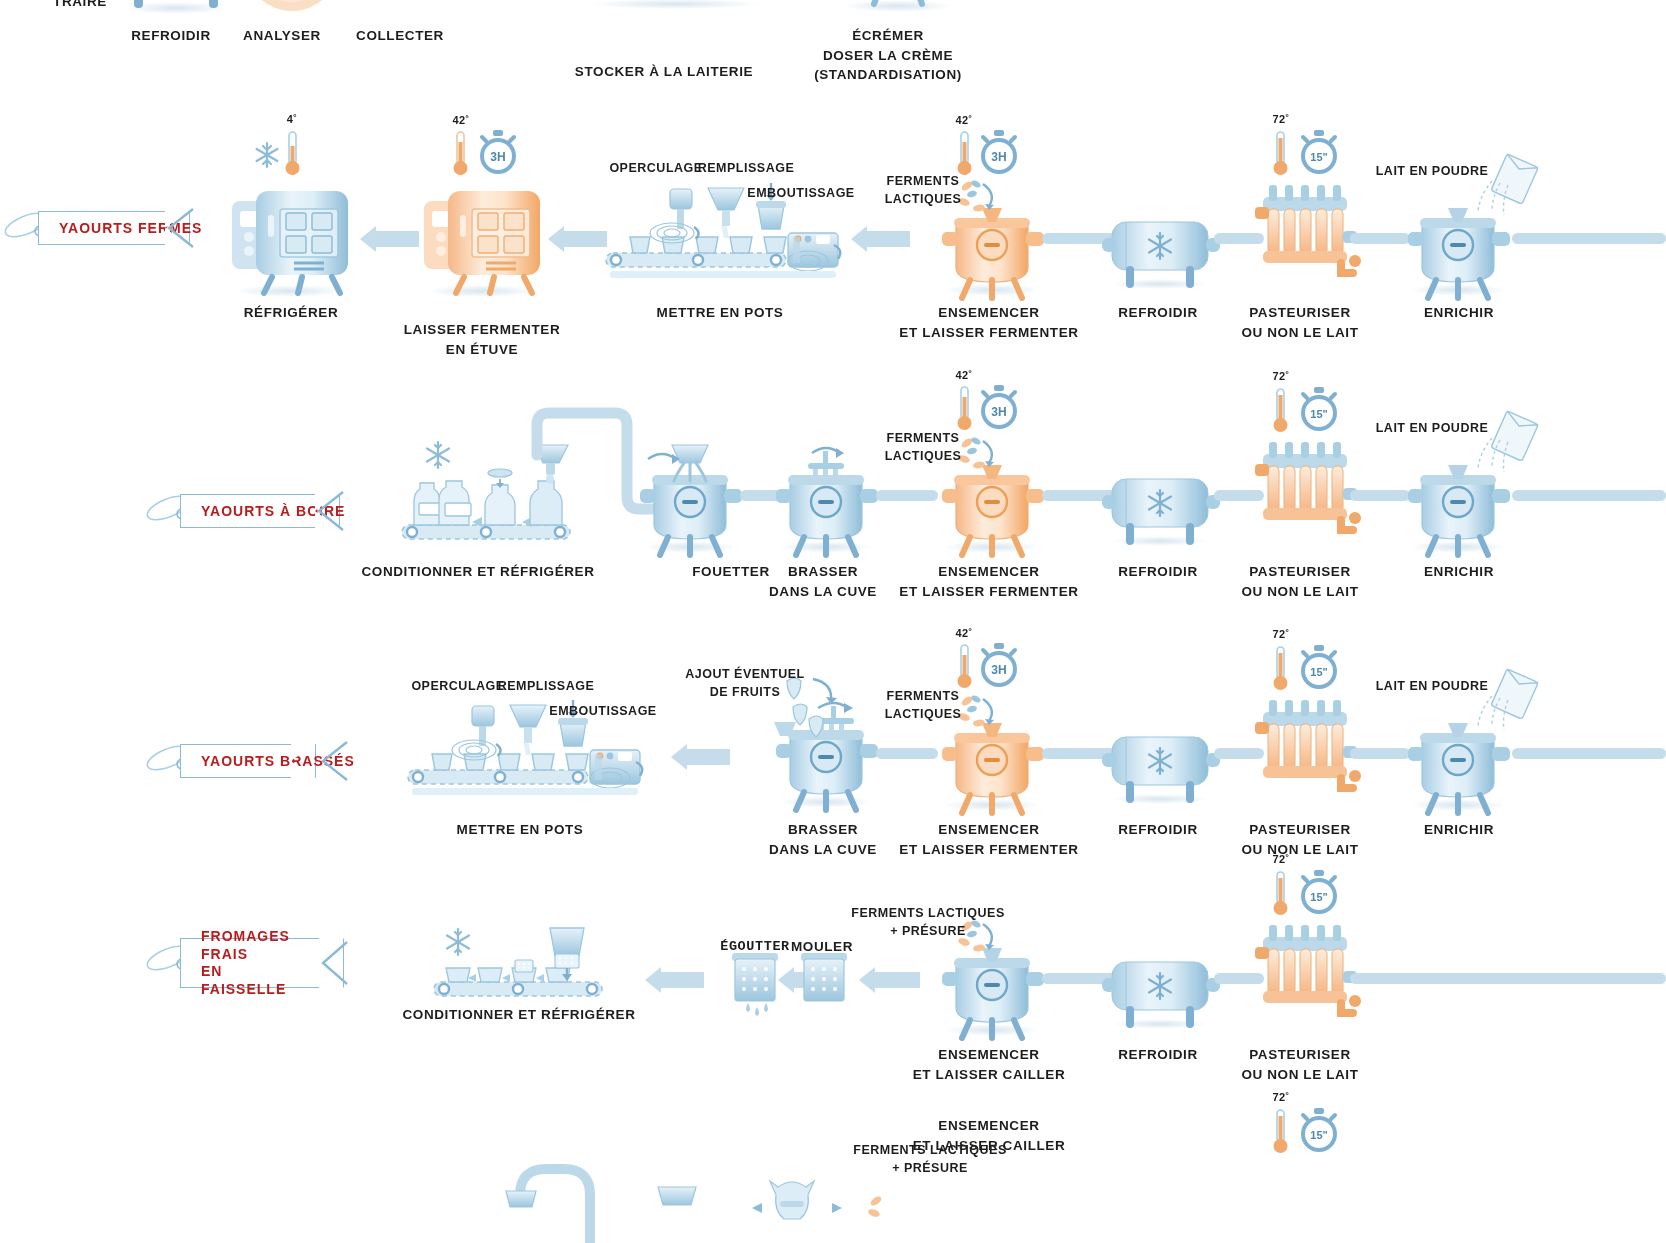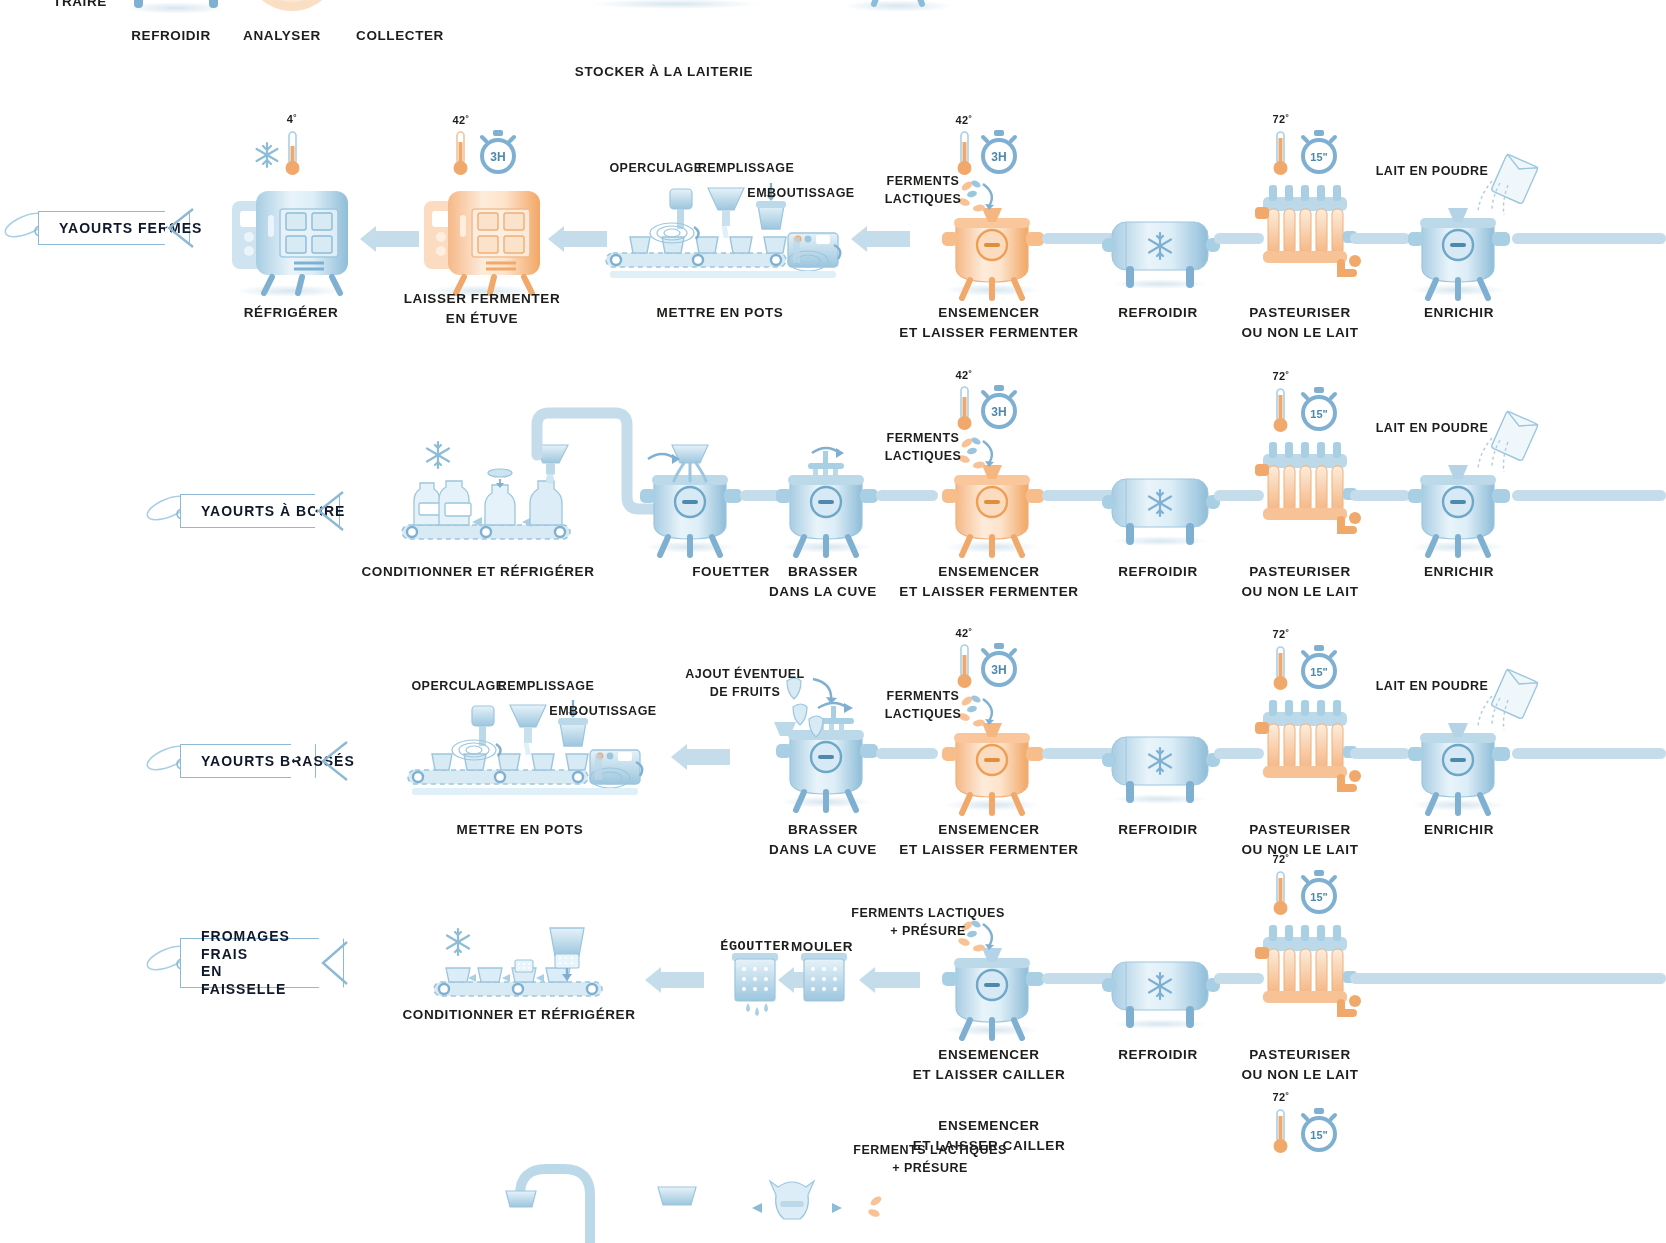--- a/index.html
+++ b/index.html
@@ -40,21 +40,21 @@
   .tag{
     position:relative;height:34px;
     border:1.6px solid #8cb9d6;
     background:#ffffff;
     display:flex;align-items:center;
     padding-left:20px;padding-right:34px;
     box-sizing:border-box;
   }
   .tag .tagtext{
     font-size:14px;font-weight:700;letter-spacing:1px;
-    color:#0f172a;white-space:nowrap;text-transform:uppercase;
+    color:#b91c1c;white-space:nowrap;text-transform:uppercase;
   }
   .tag .notch{
     position:absolute;right:-1.6px;top:-1.6px;bottom:-1.6px;width:26px;
     background:#ffffff;
     clip-path:polygon(0 0,100% 0,0 50%,100% 100%,0 100%);
     border-left:0;
   }
 
   
   .arrow{position:absolute;height:16px;background:#c5dcea;}
@@ -146,20 +146,23 @@
         <path d="M880 98 L874 114 M916 98 L922 114" stroke="#8cbcd8" stroke-width="6" stroke-linecap="round"></path>
       </g>
     </svg>
   </div>
 
   <div class="caption" style="left:80px;top:-8px;">TRAIRE</div>
   <div class="caption" style="left:171px;top:26px;">REFROIDIR</div>
   <div class="caption" style="left:282px;top:26px;">ANALYSER</div>
   <div class="caption" style="left:400px;top:26px;">COLLECTER</div>
   <div class="caption" style="left:664px;top:26px;margin-top:36px;">STOCKER À LA LAITERIE</div>
+  <div class="caption" style="left:888px;top:26px;">ÉCRÉMER
+DOSER LA CRÈME
+(STANDARDISATION)</div>
 
   <div class="row" style="top:0;">
 
     <div class="tagwrap" style="left:8px;top:211px;">
       <svg width="60" height="40" style="position:absolute;left:-6px;top:-3px;">
         <ellipse cx="24" cy="17" rx="22" ry="9" transform="rotate(-22 24 17)" fill="none" stroke="#a9cfe4" stroke-width="1.6"></ellipse>
         <circle cx="38" cy="23" r="5" fill="none" stroke="#8cb9d6" stroke-width="1.6"></circle>
         <circle cx="38" cy="23" r="1.8" fill="#8cb9d6"></circle>
       </svg>
       <div class="tag" style="margin-left:30px;width:152px;">
@@ -239,21 +242,21 @@
       <circle cx="8.5" cy="38" r="7" fill="#f0a96b"></circle>
       <rect x="6.5" y="12" width="4" height="26" fill="#f0a96b"></rect>
     </svg>
     <div class="temp" style="left:461px;top:114px;">42˚</div>
     <svg class="abs" style="left:478px;top:130px;" width="40" height="44" viewBox="0 0 40 44">
       <rect x="15" y="0" width="10" height="6" rx="2" fill="#7fb0d2"></rect>
       <circle cx="20" cy="26" r="16" fill="none" stroke="#7fb0d2" stroke-width="4"></circle>
       <path d="M8 11 L4 7 M32 11 L36 7" stroke="#7fb0d2" stroke-width="4" stroke-linecap="round"></path>
       <text x="20" y="31" font-family="Liberation Sans, sans-serif" font-size="12" font-weight="700" fill="#4d89ab" text-anchor="middle">3H</text>
     </svg>
-    <div class="caption" style="left:482px;top:289px;">LAISSER FERMENTER
+    <div class="caption" style="left:482px;top:320px;">LAISSER FERMENTER
 EN ÉTUVE</div>
 
     <div class="arrow" style="left:563px;top:231px;width:44px;"></div>
 
     <svg class="abs" style="left:600px;top:175px;" width="245" height="115">
 
       <rect x="6" y="78" width="180" height="14" rx="7" fill="#d8eaf4" stroke="#9cc6de" stroke-width="1.6" stroke-dasharray="5 4"></rect>
       <circle cx="16" cy="85" r="5" fill="#fff" stroke="#7fb0d2" stroke-width="2.4"></circle>
       <circle cx="98" cy="85" r="5" fill="#fff" stroke="#7fb0d2" stroke-width="2.4"></circle>
       <circle cx="176" cy="85" r="5" fill="#fff" stroke="#7fb0d2" stroke-width="2.4"></circle>

